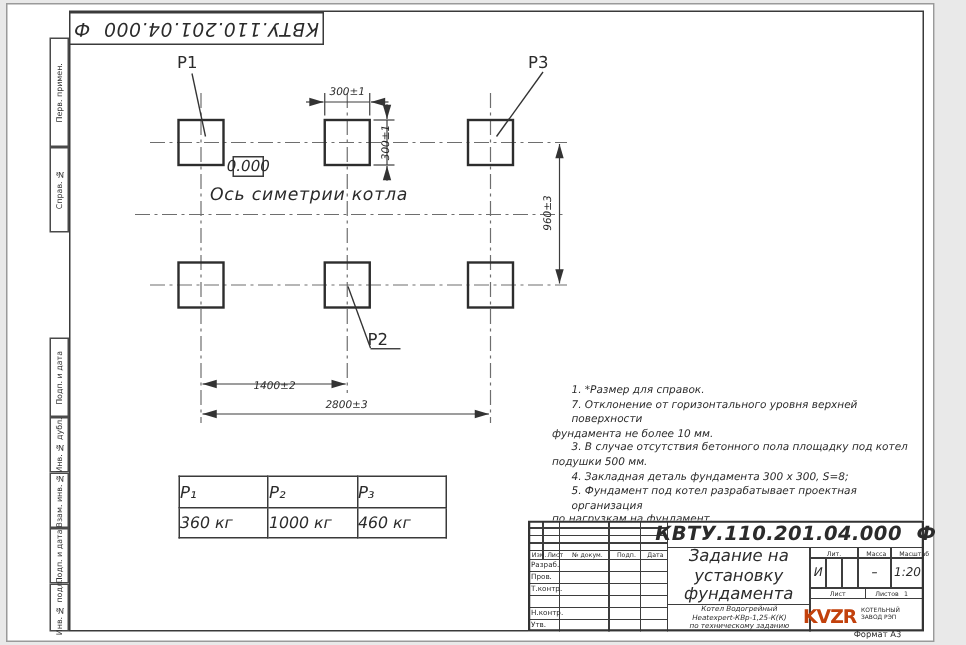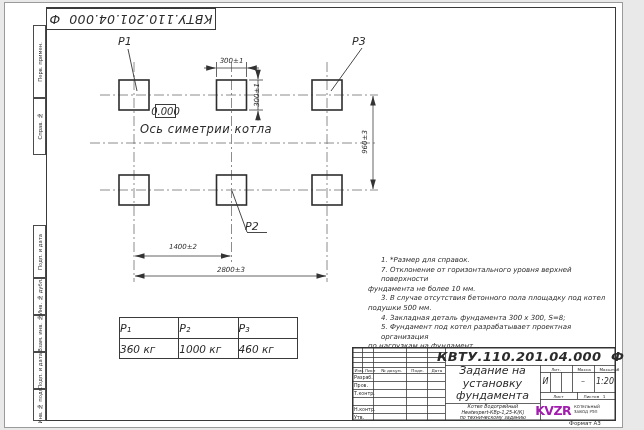--- a/index.html
+++ b/index.html
@@ -14,21 +14,21 @@
 
   .sidebox { left:33px; width:13px; border:1px solid #4a4a4a; background:#fff;
              display:flex; align-items:center; justify-content:center; }
   .sidebox span { writing-mode:vertical-rl; transform:rotate(180deg) scale(0.62);
                   font-size:8.5px; white-space:nowrap; color:#333; }
 
   .topdoc { left:46px; top:8px; width:170px; height:22px; border:1.3px solid #3a3a3a; background:#fff; }
   .topdoc span { transform:rotate(180deg); font-style:italic; font-size:12.5px;
                  letter-spacing:.4px; white-space:pre; }
 
-  .p-label { font-style:italic; font-size:11px; }
+  .p-label { font-size:11px; }
   .dim { font-style:italic; font-size:7px; text-align:center; white-space:nowrap; }
   .rot { transform:rotate(-90deg); }
   .elev { left:155px; top:104px; width:21px; height:14px; border:1px solid #3a3a3a;
           font-style:italic; font-size:10px; background:#fff; }
   .axis { left:140px; top:122px; font-style:italic; font-size:11.5px; letter-spacing:.5px; }
 
   .notes { left:368px; top:256px; width:248px; font-style:italic; font-size:7px; line-height:9.6px; }
   .notes .ind { padding-left:13px; }
 
   .ltable { left:119px; top:317px; border-collapse:collapse; table-layout:fixed; background:#fff; }
@@ -42,21 +42,21 @@
   .f42 { font-size:8.4px; transform:scale(0.5); transform-origin:center; white-space:nowrap;
          line-height:16px; text-align:center; }
   .f48l { font-size:9.6px; transform:scale(0.5); transform-origin:left center; white-space:nowrap;
           line-height:16px; }
   .tname { font-style:italic; font-size:11px; line-height:12.5px; text-align:center; white-space:nowrap; }
   .tprod { font-style:italic; font-size:9.2px; line-height:10.8px; transform:scale(0.52);
            transform-origin:center; text-align:center; white-space:nowrap; }
   .val8 { font-style:italic; font-size:8px; line-height:16px; text-align:center; }
   .logo-mark { width:10px; height:13px; border-radius:2px;
                background:repeating-linear-gradient(180deg,#131313 0 2.1px,#fdfdfd 2.1px 3.3px); }
-  .logo-kvzr { font-weight:bold; font-size:12.5px; letter-spacing:-.6px; color:#a21caf; }
+  .logo-kvzr { font-weight:bold; font-size:12.5px; letter-spacing:-.6px; color:#c2410c; }
   .logo-sub { font-size:7.6px; line-height:8.6px; transform:scale(0.52);
               transform-origin:left center; white-space:nowrap; }
   .fmt { left:553px; top:420px; width:64px; text-align:center; font-size:9px;
          transform:scale(0.62); transform-origin:center top; }
   svg { display:block; }
 </style>
 </head>
 <body>
 
 <div class="abs sheet"></div>
@@ -137,21 +137,21 @@
   </g>
 </svg>
 
 <div class="abs p-label" style="left:118px;top:35px;">Р1</div>
 <div class="abs p-label" style="left:352px;top:35px;">Р3</div>
 <div class="abs p-label" style="left:245px;top:220px;">Р2</div>
 
 <div class="abs dim" style="left:211.5px;top:57px;width:40px;">300±1</div>
 <div class="abs dim rot" style="left:243px;top:90px;width:30px;height:10px;">300±1</div>
 <div class="abs dim rot" style="left:345px;top:137px;width:42px;height:10px;">960±3</div>
-<div class="abs dim" style="left:158px;top:243px;width:50px;">1400±2</div>
+<div class="abs dim" style="left:158px;top:253px;width:50px;">1400±2</div>
 <div class="abs dim" style="left:206px;top:265.5px;width:50px;">2800±3</div>
 
 <div class="abs elev ctr">
   <span>0.000</span>
 </div>
 <div class="abs axis">Ось симетрии котла</div>
 
 <div class="abs notes">
   <div class="ind">1. *Размер для справок.</div>
   <div class="ind">7. Отклонение от горизонтального уровня верхней поверхности</div>

